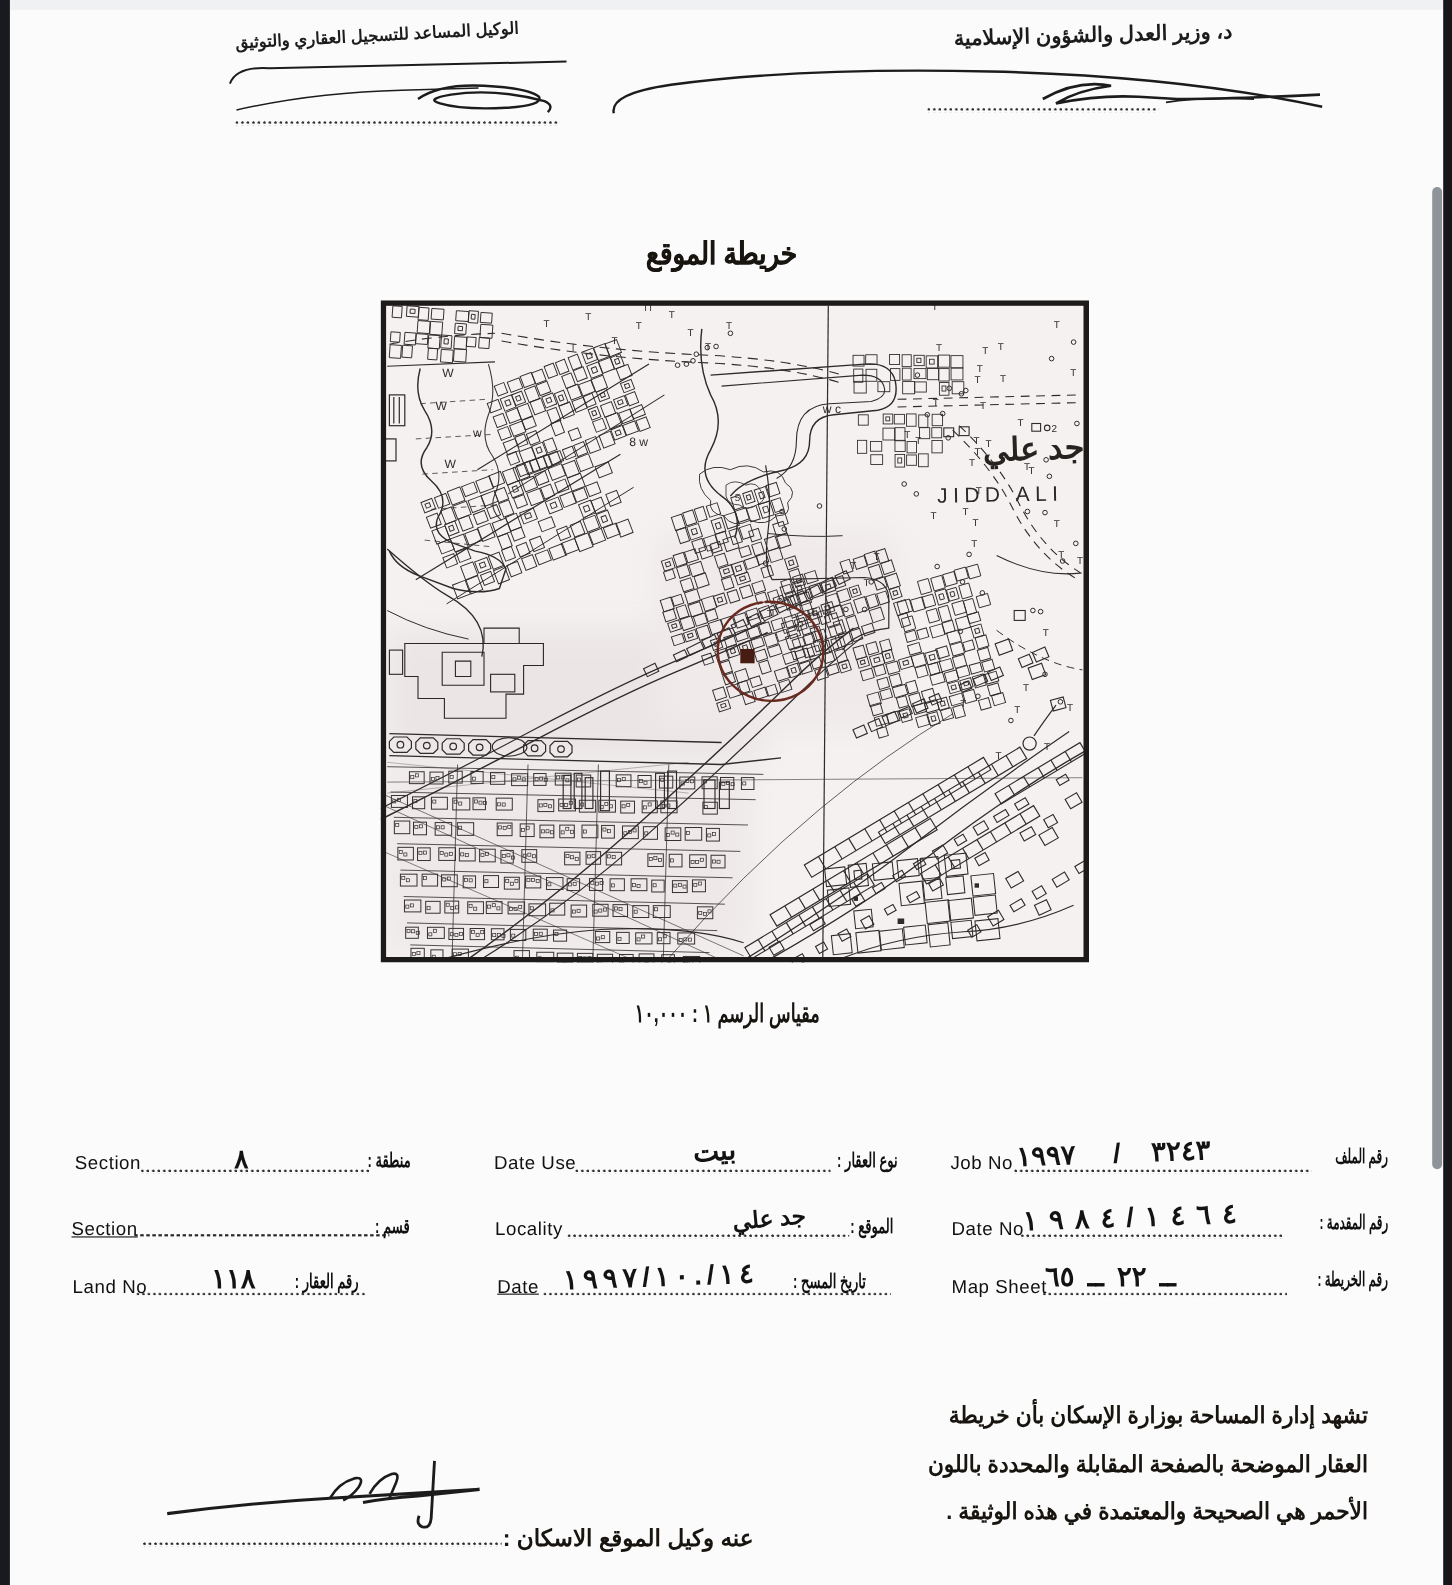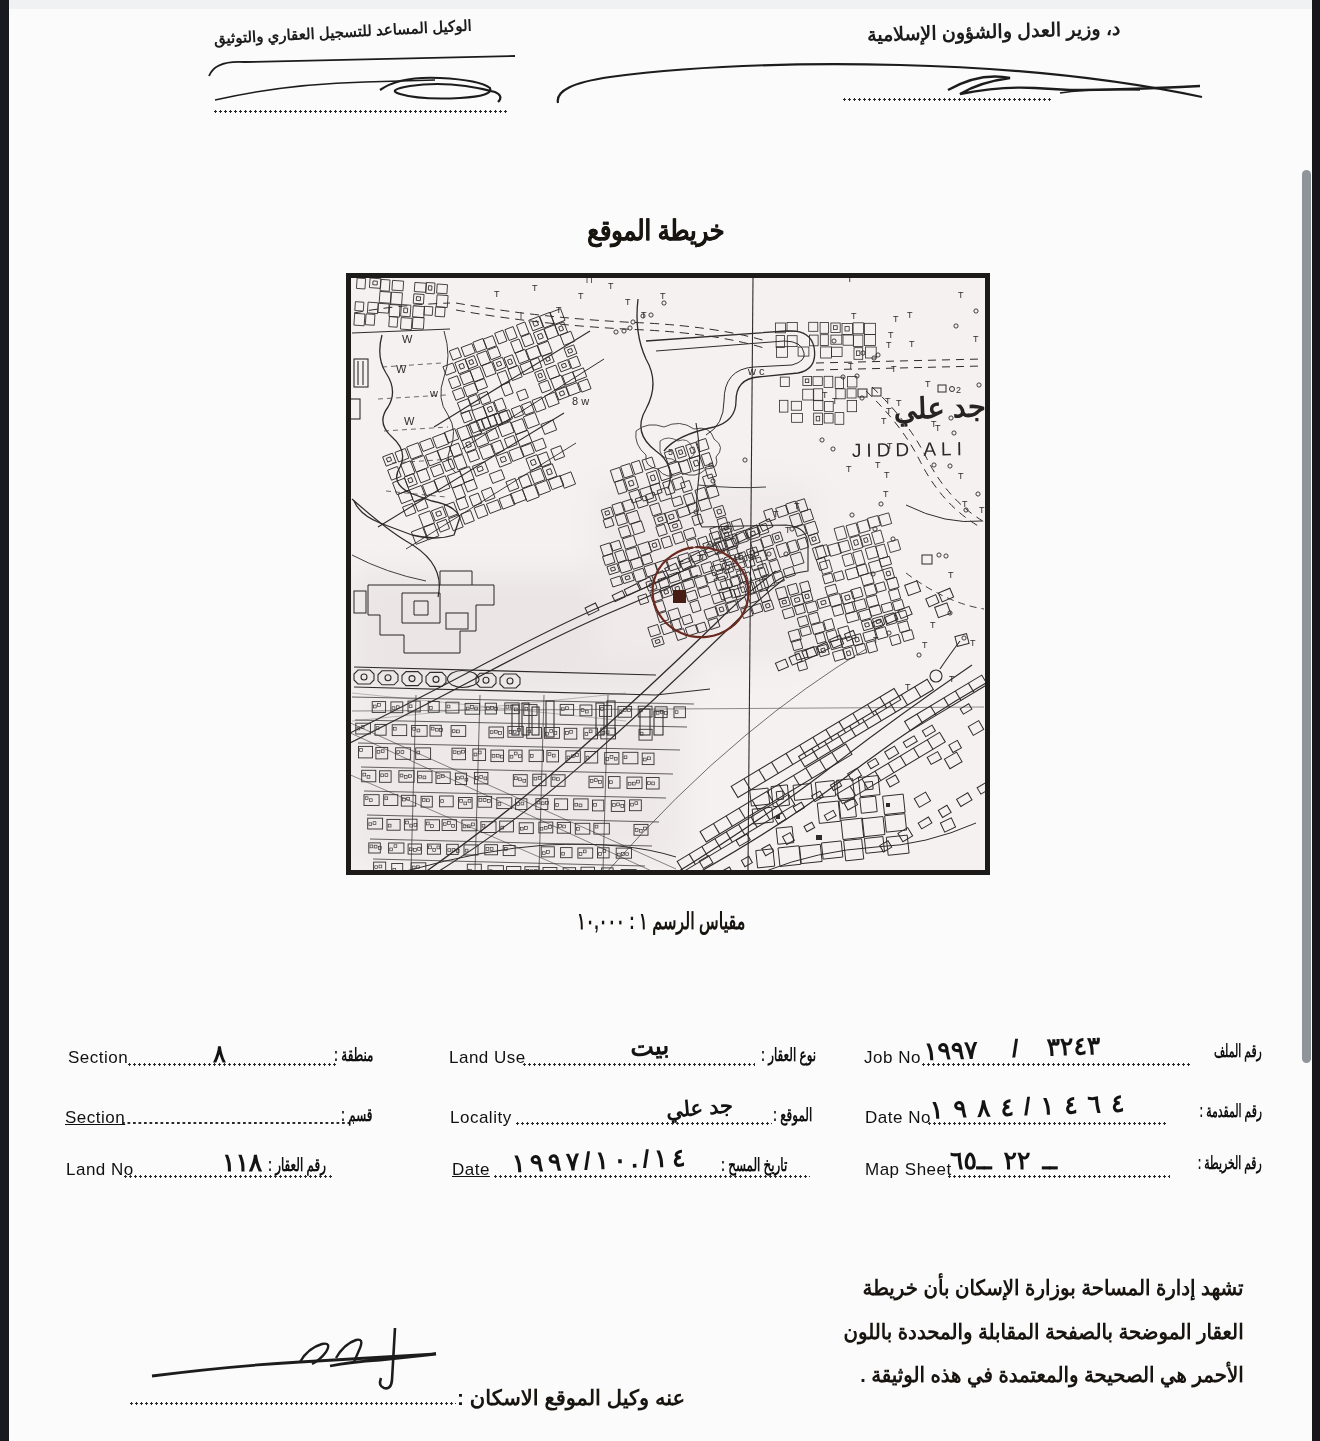--- a/index.html
+++ b/index.html
@@ -1449,21 +1449,21 @@
 <div class="abs ar" style="left:577px;top:908px;font-size:23px;font-weight:bold;color:#18140f;transform:scaleX(0.7);transform-origin:left top;">مقياس الرسم ١ : ١٠,٠٠٠</div>
 
 <div class="abs lbl" style="left:68px;top:1048px;">Section</div>
 
 <div class="abs dots" style="left:128px;top:1063px;width:208px;"></div>
 
 <div class="abs hand ar" style="left:213px;top:1040px;font-size:24px;font-weight:bold;">٨</div>
 
 <div class="abs ar alb" style="left:334px;top:1044px;">منطقة :</div>
 
-<div class="abs lbl" style="left:449px;top:1048px;">Land Use</div>
+<div class="abs lbl" style="left:449px;top:1048px;">Date Use</div>
 
 <div class="abs dots" style="left:523px;top:1063px;width:232px;"></div>
 
 <div class="abs hand ar" style="left:630px;top:1032px;font-size:25px;font-weight:bold;transform:rotate(-4deg);">بيت</div>
 
 <div class="abs ar alb" style="left:761px;top:1044px;">نوع العقار :</div>
 
 <div class="abs lbl" style="left:864px;top:1048px;">Job No</div>
 
 <div class="abs hand" style="left:924px;top:1034px;font-size:25px;font-weight:bold;transform:rotate(-2deg);direction:ltr;"><span style="display:inline-block;margin-right:34px;">١٩٩٧</span><span style="display:inline-block;margin-right:28px;">/</span><span style="display:inline-block;">٣٢٤٣</span></div>
@@ -1491,35 +1491,35 @@
 <div class="abs hand" style="left:930px;top:1092px;font-size:25px;font-weight:bold;transform:rotate(-2deg);direction:ltr;"><span style="display:inline-block;margin-right:10px;">١</span><span style="display:inline-block;margin-right:10px;">٩</span><span style="display:inline-block;margin-right:10px;">٨</span><span style="display:inline-block;margin-right:10px;">٤</span><span style="display:inline-block;margin-right:10px;">/</span><span style="display:inline-block;margin-right:10px;">١</span><span style="display:inline-block;margin-right:10px;">٤</span><span style="display:inline-block;margin-right:10px;">٦</span><span style="display:inline-block;">٤</span></div>
 
 <div class="abs dots" style="left:928px;top:1122px;width:238px;"></div>
 
 <div class="abs ar albr" style="right:58px;top:1100px;">رقم المقدمة :</div>
 
 <div class="abs lbl" style="left:66px;top:1160px;">Land No</div>
 
 <div class="abs dots" style="left:124px;top:1175px;width:208px;"></div>
 
-<div class="abs hand ar" style="left:222px;top:1148px;font-size:25px;font-weight:bold;">١١٨</div>
+<div class="abs hand ar" style="left:192px;top:1148px;font-size:25px;font-weight:bold;">١١٨</div>
 
 <div class="abs ar alb" style="left:268px;top:1154px;">رقم العقار :</div>
 
 <div class="abs lbl" style="left:452px;top:1160px;text-decoration:underline;">Date</div>
 
 <div class="abs dots" style="left:494px;top:1175px;width:316px;"></div>
 
 <div class="abs hand" style="left:512px;top:1146px;font-size:25px;font-weight:bold;transform:rotate(-2deg);direction:ltr;"><span style="display:inline-block;margin-right:4.5px;">١</span><span style="display:inline-block;margin-right:4.5px;">٩</span><span style="display:inline-block;margin-right:4.5px;">٩</span><span style="display:inline-block;margin-right:4.5px;">٧</span><span style="display:inline-block;margin-right:4.5px;">/</span><span style="display:inline-block;margin-right:4.5px;">١</span><span style="display:inline-block;margin-right:4.5px;">٠</span><span style="display:inline-block;margin-right:4.5px;">.</span><span style="display:inline-block;margin-right:4.5px;">/</span><span style="display:inline-block;margin-right:4.5px;">١</span><span style="display:inline-block;">٤</span></div>
 
 <div class="abs ar alb" style="left:721px;top:1154px;">تاريخ المسح :</div>
 
 <div class="abs lbl" style="left:865px;top:1160px;">Map Sheet</div>
 
-<div class="abs hand" style="left:950px;top:1146px;font-size:25px;font-weight:bold;direction:ltr;"><span style="display:inline-block;margin-right:0;">٦٥</span><span style="display:inline-block;margin-right:12px;">ــ</span><span style="display:inline-block;margin-right:12px;">٢٢</span><span style="display:inline-block;">ــ</span></div>
+<div class="abs hand" style="left:950px;top:1146px;font-size:25px;font-weight:bold;direction:ltr;"><span style="display:inline-block;margin-right:12px;">٦٥</span><span style="display:inline-block;margin-right:12px;">ــ</span><span style="display:inline-block;margin-right:12px;">٢٢</span><span style="display:inline-block;">ــ</span></div>
 
 <div class="abs dots" style="left:948px;top:1175px;width:222px;"></div>
 
 <div class="abs ar albr" style="right:58px;top:1152px;">رقم الخريطة :</div>
 
 <div class="abs ar" style="right:76px;top:1266px;font-size:21px;font-weight:bold;color:#18140f;text-align:right;line-height:43.5px;transform:scaleX(0.94);transform-origin:right top;">
 تشهد إدارة المساحة بوزارة الإسكان بأن خريطة<br>
 العقار الموضحة بالصفحة المقابلة والمحددة باللون<br>
 الأحمر هي الصحيحة والمعتمدة في هذه الوثيقة .
 </div>

